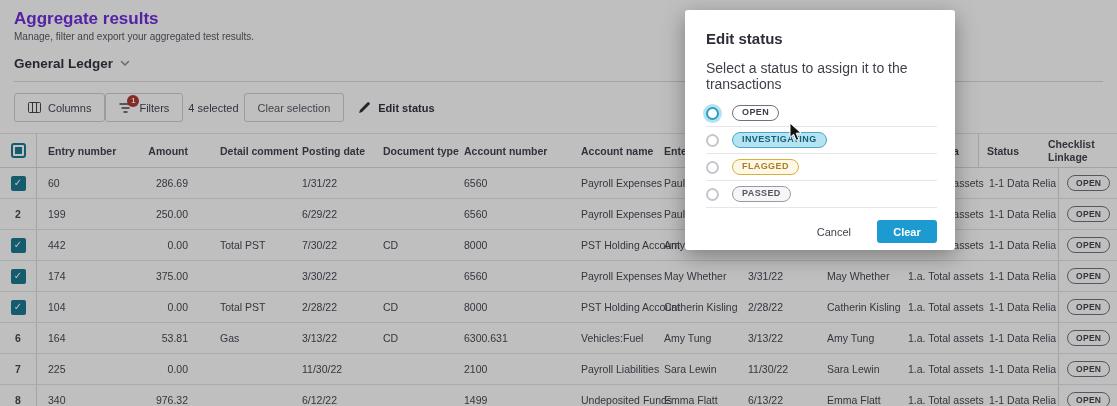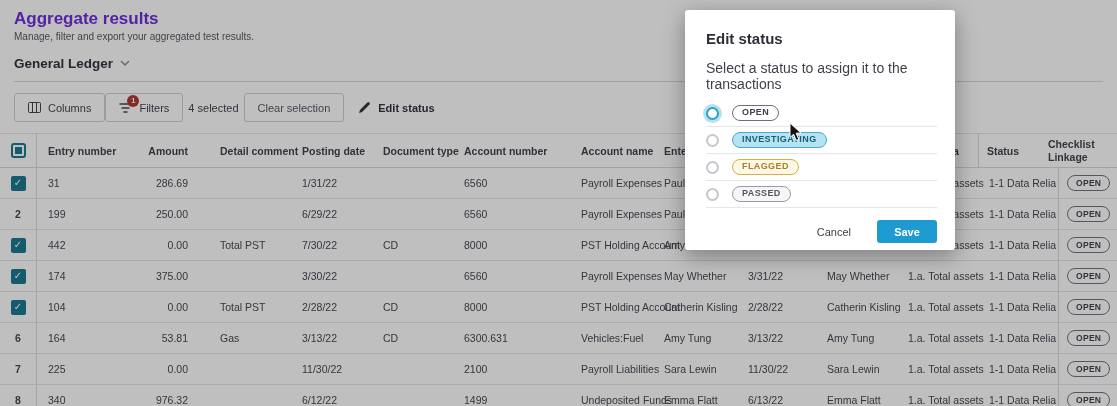--- a/index.html
+++ b/index.html
@@ -123,21 +123,21 @@
     <div class="th c-modified_by"></div>
     <div class="th c-area">a</div>
     <div class="th c-status">Status</div>
     <div class="th c-checklist">Checklist Linkage</div>
   </div>
   <div id="tbody">
       <div class="trow">
         <div class="td c-sel">
           <span class="cbx">✓</span>
         </div>
-        <div class="td tcell c-entry">31</div>
+        <div class="td tcell c-entry">60</div>
         <div class="td tcell c-amount">286.69</div>
         <div class="td tcell c-detail"></div>
         <div class="td tcell c-posting">1/31/22</div>
         <div class="td tcell c-doctype"></div>
         <div class="td tcell c-acctnum">6560</div>
         <div class="td tcell c-acctname">Payroll Expenses</div>
         <div class="td tcell c-entered_by">Paul Pa</div>
         <div class="td tcell c-entered_date"></div>
         <div class="td tcell c-modified_by"></div>
         <div class="td tcell c-area">1.a. Total assets</div>
@@ -307,19 +307,19 @@
         <span class="radio"></span>
         <span class="mpill" style="background: var(--pill-flagged-bg); border-color: var(--pill-flagged-bd); color: var(--pill-flagged-tx);">FLAGGED</span>
       </div>
       <div class="opt">
         <span class="radio"></span>
         <span class="mpill" style="background: var(--pill-passed-bg); border-color: var(--pill-passed-bd); color: var(--pill-passed-tx);">PASSED</span>
       </div>
     </div>
   <div class="modal-footer">
     <span class="cancel-btn">Cancel</span>
-    <span class="save-btn">Save</span>
+    <span class="save-btn">Clear</span>
   </div>
 </div>
 
 <svg class="cursor" width="14" height="20" viewBox="0 0 14 20">
   <path d="M1 1 L1 15.5 L4.6 12.2 L7.2 18.4 L9.8 17.3 L7.2 11.2 L12 11 Z" fill="#111" stroke="#fff" stroke-width="1"></path>
 </svg>
 
 </body></html>

